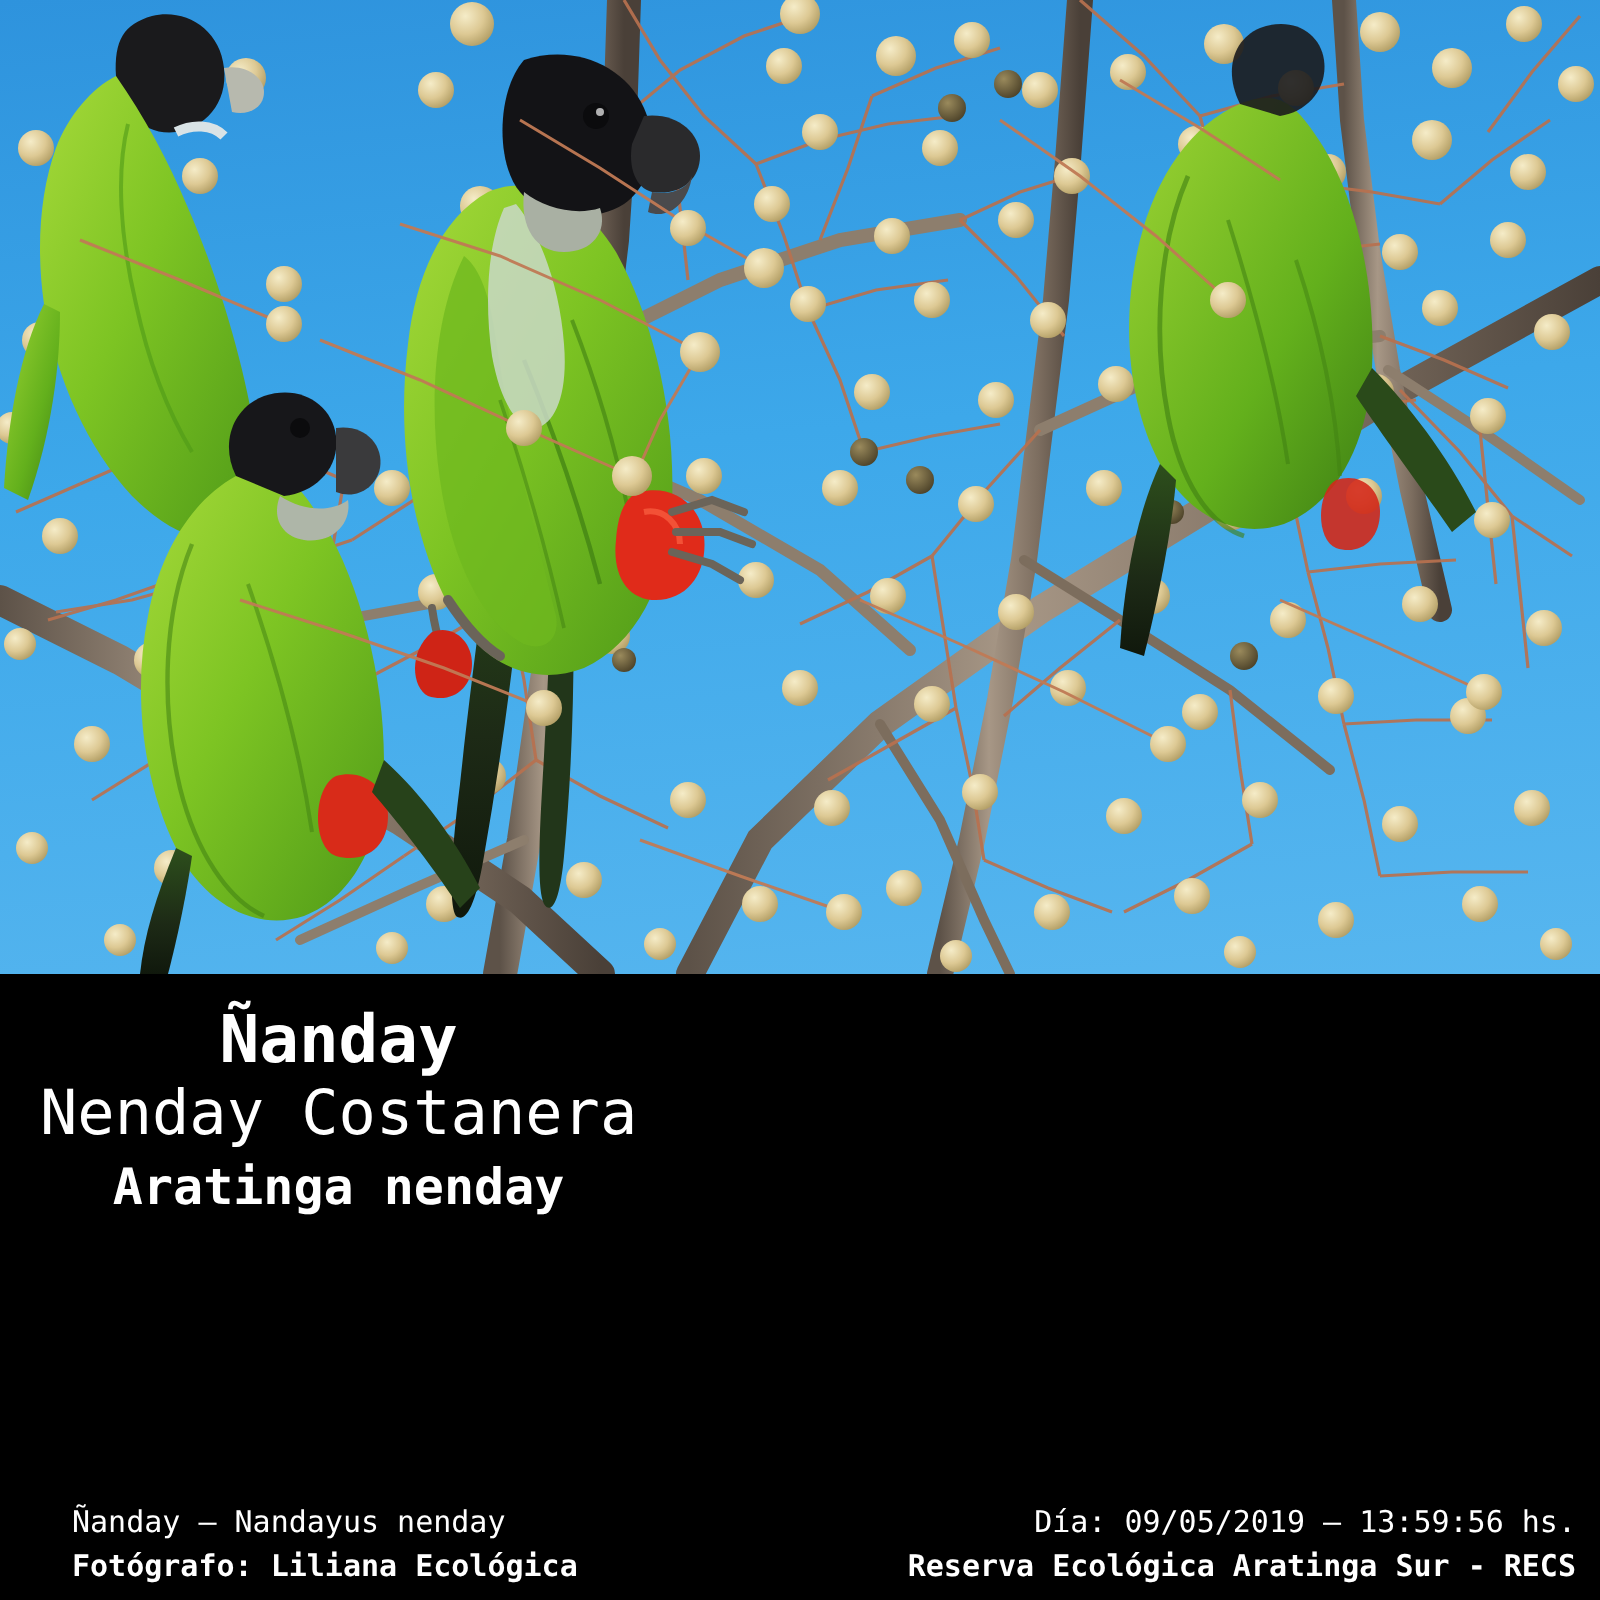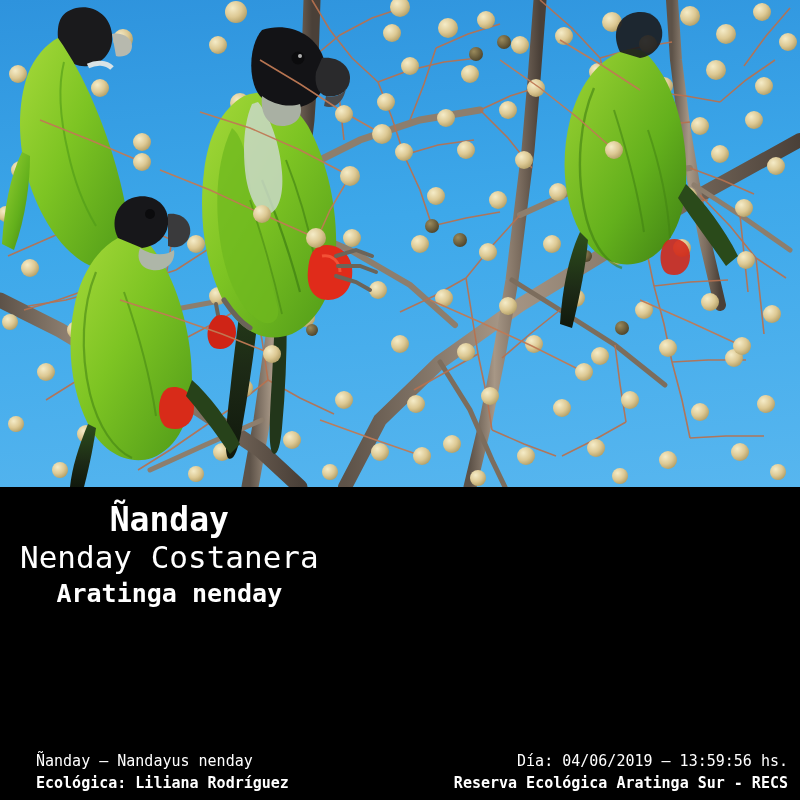--- a/index.html
+++ b/index.html
@@ -417,19 +417,19 @@
     <div class="t1">Ñanday</div>
     <div class="t2">Nenday Costanera</div>
     <div class="t3">Aratinga nenday</div>
   </div>
 
 </div>
 
 <div id="footer">
   <div class="foot-left">
     <div class="f-line f-norm">Ñanday — Nandayus nenday</div>
-    <div class="f-line f-bold">Ecológica: Liliana Rodríguez</div>
+    <div class="f-line f-bold">Fotógrafo: Liliana Ecológica</div>
   </div>
   <div class="foot-right">
-    <div class="f-line f-norm">Día: 04/06/2019 — 13:59:56 hs.</div>
+    <div class="f-line f-norm">Día: 09/05/2019 — 13:59:56 hs.</div>
     <div class="f-line f-bold">Reserva Ecológica Aratinga Sur - RECS</div>
   </div>
 </div>
 
 </body></html>

